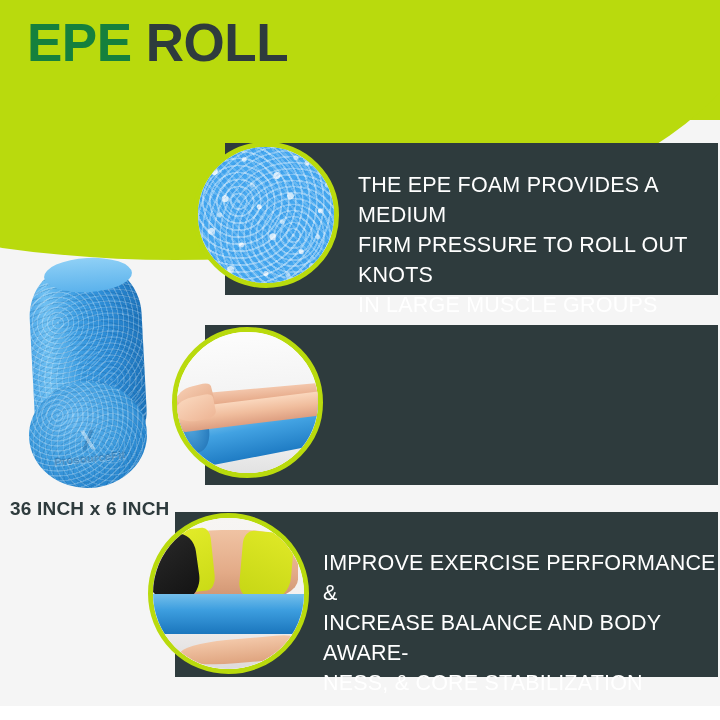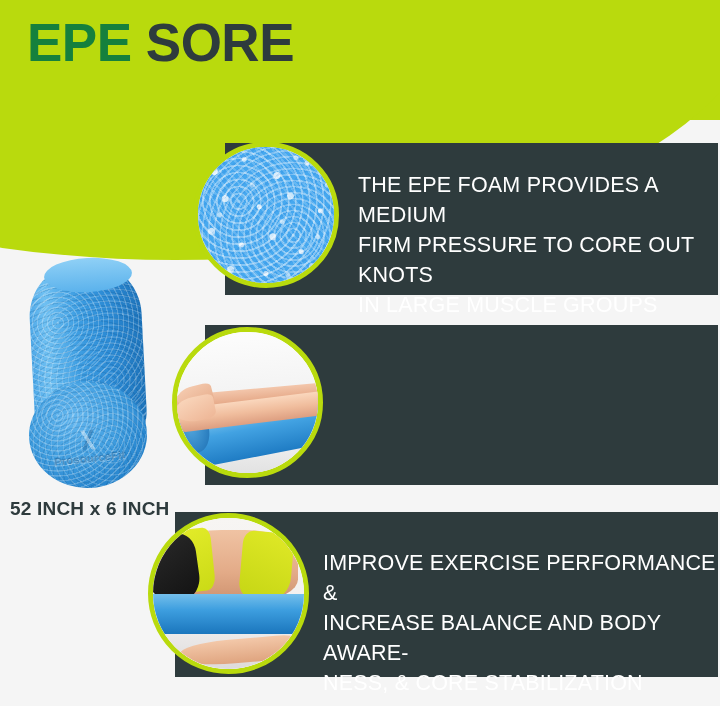--- a/index.html
+++ b/index.html
@@ -354,29 +354,29 @@
 </style>
 </head>
 <body>
 
 <div id="infographic">
 
   <div class="header-green"></div>
   <div class="header-curve"></div>
 
   <div class="header-title">
-    <span class="title-epe">EPE</span><span>&nbsp;</span><span class="title-foam">SORE</span>
+    <span class="title-epe">EPE</span><span>&nbsp;</span><span class="title-foam">ROLL</span>
   </div>
 
   <div class="panel panel-1"></div>
   <div class="panel panel-2"></div>
   <div class="panel panel-3"></div>
 
   <div class="panel-text panel-text-1">THE EPE FOAM PROVIDES A MEDIUM
-FIRM PRESSURE TO CORE OUT KNOTS
+FIRM PRESSURE TO ROLL OUT KNOTS
 IN LARGE MUSCLE GROUPS</div>
   <div class="panel-text panel-text-3">IMPROVE EXERCISE PERFORMANCE &amp;
 INCREASE BALANCE AND BODY AWARE-
 NESS, &amp; CORE STABILIZATION</div>
 
   <div class="circle circle-1">
     <div class="circle-inner foam-tex"></div>
   </div>
 
   <div class="circle circle-2">
@@ -410,16 +410,16 @@
     <div class="roller-top-cap"></div>
     <div class="roller-face">
       <div class="roller-speckle"></div>
       <div class="roller-logo">
         <span class="roller-logo-mark"></span>
         <span>ProsourceFit</span>
       </div>
     </div>
   </div>
 
-  <div class="dimension-label">52 INCH x 6 INCH</div>
+  <div class="dimension-label">36 INCH x 6 INCH</div>
 
   <div class="bottom-white"></div>
 </div>
 
 </body></html>

